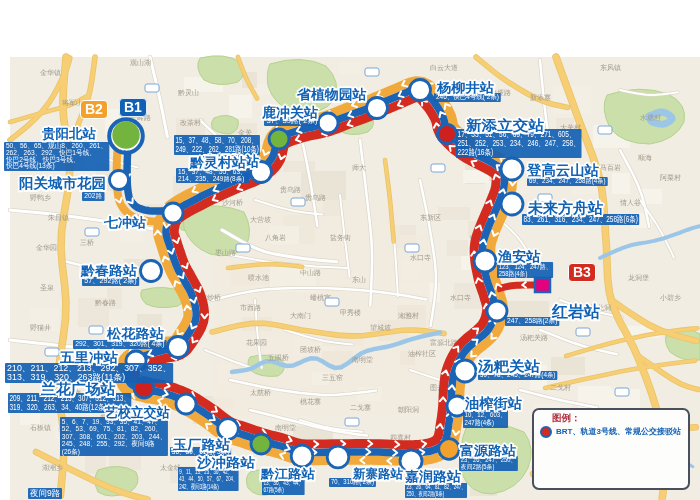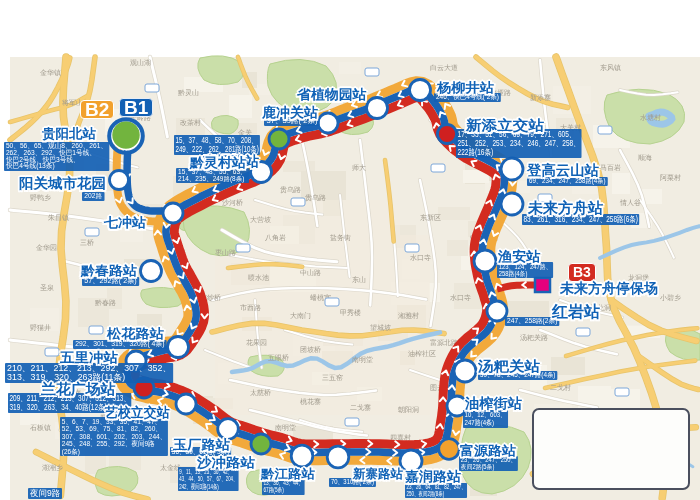--- a/index.html
+++ b/index.html
@@ -7,21 +7,21 @@
 .title{position:absolute;left:8px;top:3px;width:671px;height:34px;background:#7a5c5c;
   border-radius:10px;color:#fff;font-weight:bold;font-size:19.5px;line-height:34px;
   text-align:center;padding:0 2px 0 14px;letter-spacing:0.2px;white-space:nowrap;}
 .st{position:absolute;color:#1062b6;font-weight:bold;line-height:1.02;
   white-space:nowrap;z-index:5;transform-origin:0 0;
   text-shadow:-1.5px -1.5px 0 #fff,1.5px -1.5px 0 #fff,-1.5px 1.5px 0 #fff,
    1.5px 1.5px 0 #fff,0 -1.8px 0 #fff,0 1.8px 0 #fff,-1.8px 0 0 #fff,1.8px 0 0 #fff;}
 .rt{position:absolute;background:rgba(18,96,180,0.92);color:#fff;font-size:8.5px;
   line-height:8.9px;padding:1px 2px;border-radius:1px;white-space:nowrap;z-index:4;
   transform-origin:0 0;}
-.bmark{position:absolute;color:#fff;font-weight:bold;font-size:19px;line-height:17px;
+.bmark{position:absolute;color:#fff;font-weight:bold;font-size:14px;line-height:17px;
   padding:0px 4px;border-radius:4px;z-index:6;}
 .borange{background:#f2a12d;border:1px solid #fff;}
 .bblue{background:#1260b4;border:1px solid #e8eef6;}
 .bred{background:#d32b20;border:1px solid #fff;font-size:14px;text-align:right;}
 .depot{position:absolute;left:560px;top:280px;color:#1062b6;font-weight:bold;font-size:14px;z-index:6;
   text-shadow:-1.5px -1.5px 0 #fff,1.5px -1.5px 0 #fff,-1.5px 1.5px 0 #fff,
    1.5px 1.5px 0 #fff,0 -1.8px 0 #fff,0 1.8px 0 #fff,-1.8px 0 0 #fff,1.8px 0 0 #fff;}
 .legend{position:absolute;left:532px;top:408px;width:154px;height:78px;background:#fdfdfb;
   border:2px solid #4a4f5e;border-radius:7px;z-index:8;padding:0;}
 .lg-title{color:#b03040;font-weight:bold;font-size:9.5px;margin:2px 0 0px 18px;}
@@ -612,19 +612,20 @@
 <div class="rt" style="left:456px;top:129px;transform:scaleX(0.77);">17、33、51、56、69、79、271、605、<br>251、252、253、234、246、247、258、<br>222路(16条)</div>
 
 <div class="rt" style="left:434px;top:93px;font-size:6.5px;line-height:6.8px;transform:scaleX(0.997);">246、快巴4号线( 2条)</div>
 
 <div class="rt" style="left:264px;top:117px;font-size:6.3px;line-height:6.5px;transform:scaleX(1.21);">37、39路( 2条)</div>
 
 <div class="rt" style="left:174px;top:135px;transform:scaleX(0.728);">15、37、48、58、70、208、<br>249、222、262、281路(10条)</div>
 
 <div class="rt" style="left:176px;top:168px;font-size:6.3px;line-height:6.7px;transform:scaleX(1.029);">15、37、48、55、63、<br>214、235、249路(8条)</div>
 
-<div class="depot">未来方舟停保场</div>
 
 <div class="legend">
+<div class="lg-title">图例：</div>
+<div class="lg-row"><span class="lg-c" style="background:#d32b20"></span>BRT、轨道3号线、常规公交接驳站</div>
 </div>
 
 <div class="rt" style="left:28px;top:488px;">夜间9路</div>
 </div>
 
 </body></html>

